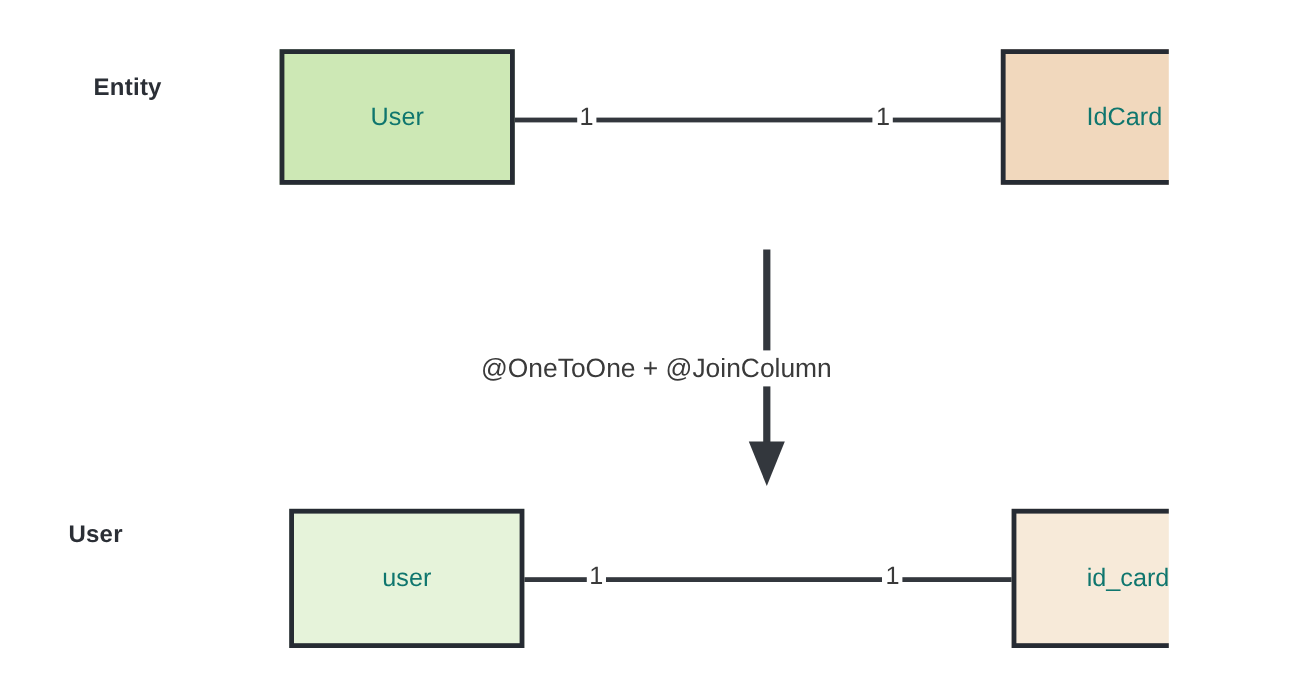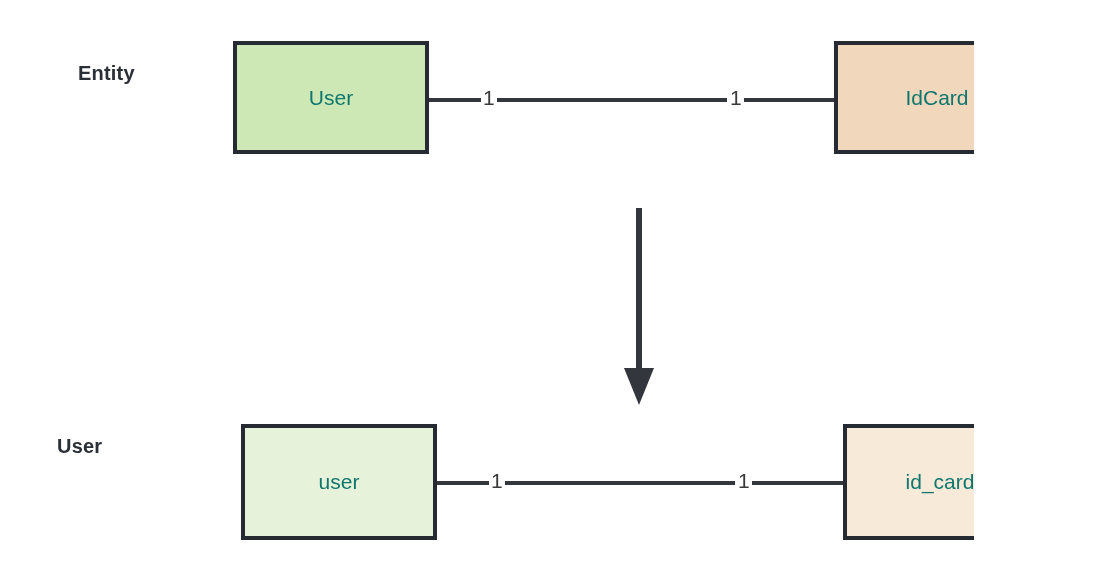--- a/index.html
+++ b/index.html
@@ -153,20 +153,23 @@
   <div id="rel-top-card-left" class="cardinality">1</div>
   <div id="rel-top-seg-b" class="connector-seg"></div>
   <div id="rel-top-card-right" class="cardinality">1</div>
   <div id="rel-top-seg-c" class="connector-seg"></div>
 
   <svg id="transform-arrow" viewBox="0 0 80 210">
     <line x1="39" y1="8" x2="39" y2="182" stroke="#33373d" stroke-width="6"></line>
     <polygon points="39,205 24,168 54,168" fill="#33373d"></polygon>
   </svg>
 
+  <div id="transform-annotation">
+    <span class="anno-inner">@OneToOne + @JoinColumn</span>
+  </div>
 
   <div id="node-user-table" class="node">
     <span class="node-label">user</span>
   </div>
 
   <div id="node-idcard-table" class="node">
     <span class="node-label">id_card</span>
   </div>
 
   <div id="rel-bottom-seg-a" class="connector-seg"></div>

